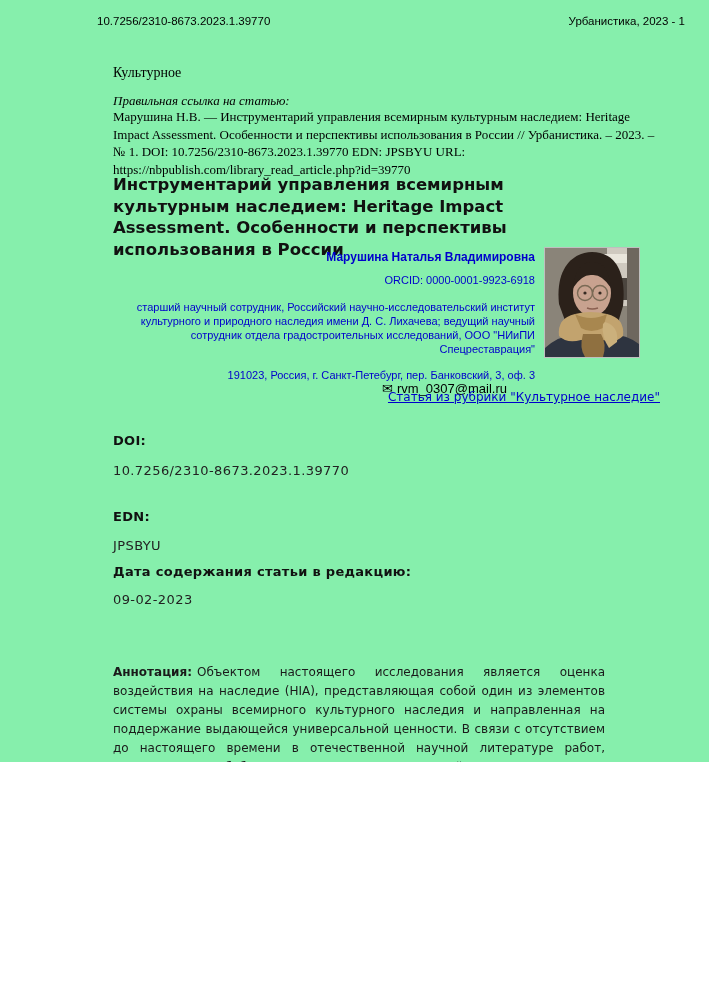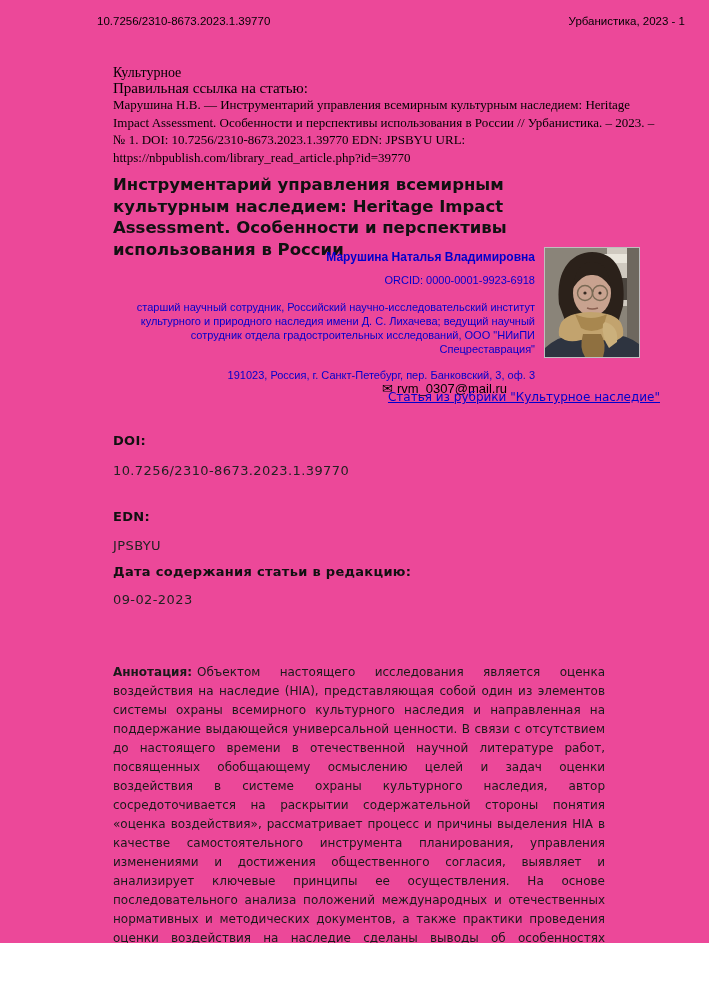--- a/index.html
+++ b/index.html
@@ -1,28 +1,28 @@
 <!DOCTYPE html>
 <html style="--author-blue: #0000cc; --link-blue: #0000cc;"><head>
 <meta charset="utf-8">
 <style>
   :root{
     --author-blue:#0000cc;
     --link-blue:#0000cc;
   }
   *{margin:0;padding:0;box-sizing:border-box;}
   body{background:#fff;width:709px;height:1003px;font-family:"Liberation Sans",sans-serif;color:#000;}
-  .page{position:relative;width:709px;height:943px;background:#ec4899;overflow:hidden;}
+  .page{position:relative;width:709px;height:762px;background:#86efac;overflow:hidden;}
 
   .header{position:absolute;top:15px;left:97px;right:24px;display:flex;justify-content:space-between;
           font-family:"Liberation Sans",sans-serif;font-size:11.5px;color:#000;}
 
   .citation-block{position:absolute;top:64px;left:113px;width:545px;font-family:"Liberation Serif",serif;}
   .journal-name{font-size:14px;line-height:17px;}
-  .citation-label{font-size:15px;line-height:13px;margin-top:1px;}
+  .citation-label{font-style:italic;font-size:13px;line-height:13px;margin-top:13px;}
   .citation-text{font-size:13px;line-height:17.5px;margin-top:1px;}
 
   .article-title{position:absolute;top:174px;left:113px;width:482px;
           font-family:"DejaVu Sans",sans-serif;font-weight:bold;font-size:16.5px;line-height:21.5px;color:#111;}
 
   .author-block{position:absolute;top:250px;left:102px;width:433px;text-align:right;
           font-family:"Liberation Sans",sans-serif;font-size:11px;color:var(--author-blue);}
   .author-name{font-weight:bold;font-size:12px;margin-bottom:10px;cursor:pointer;}
   .author-orcid{margin-bottom:14px;cursor:pointer;}
   .author-affiliation{line-height:14px;margin-bottom:13px;}

